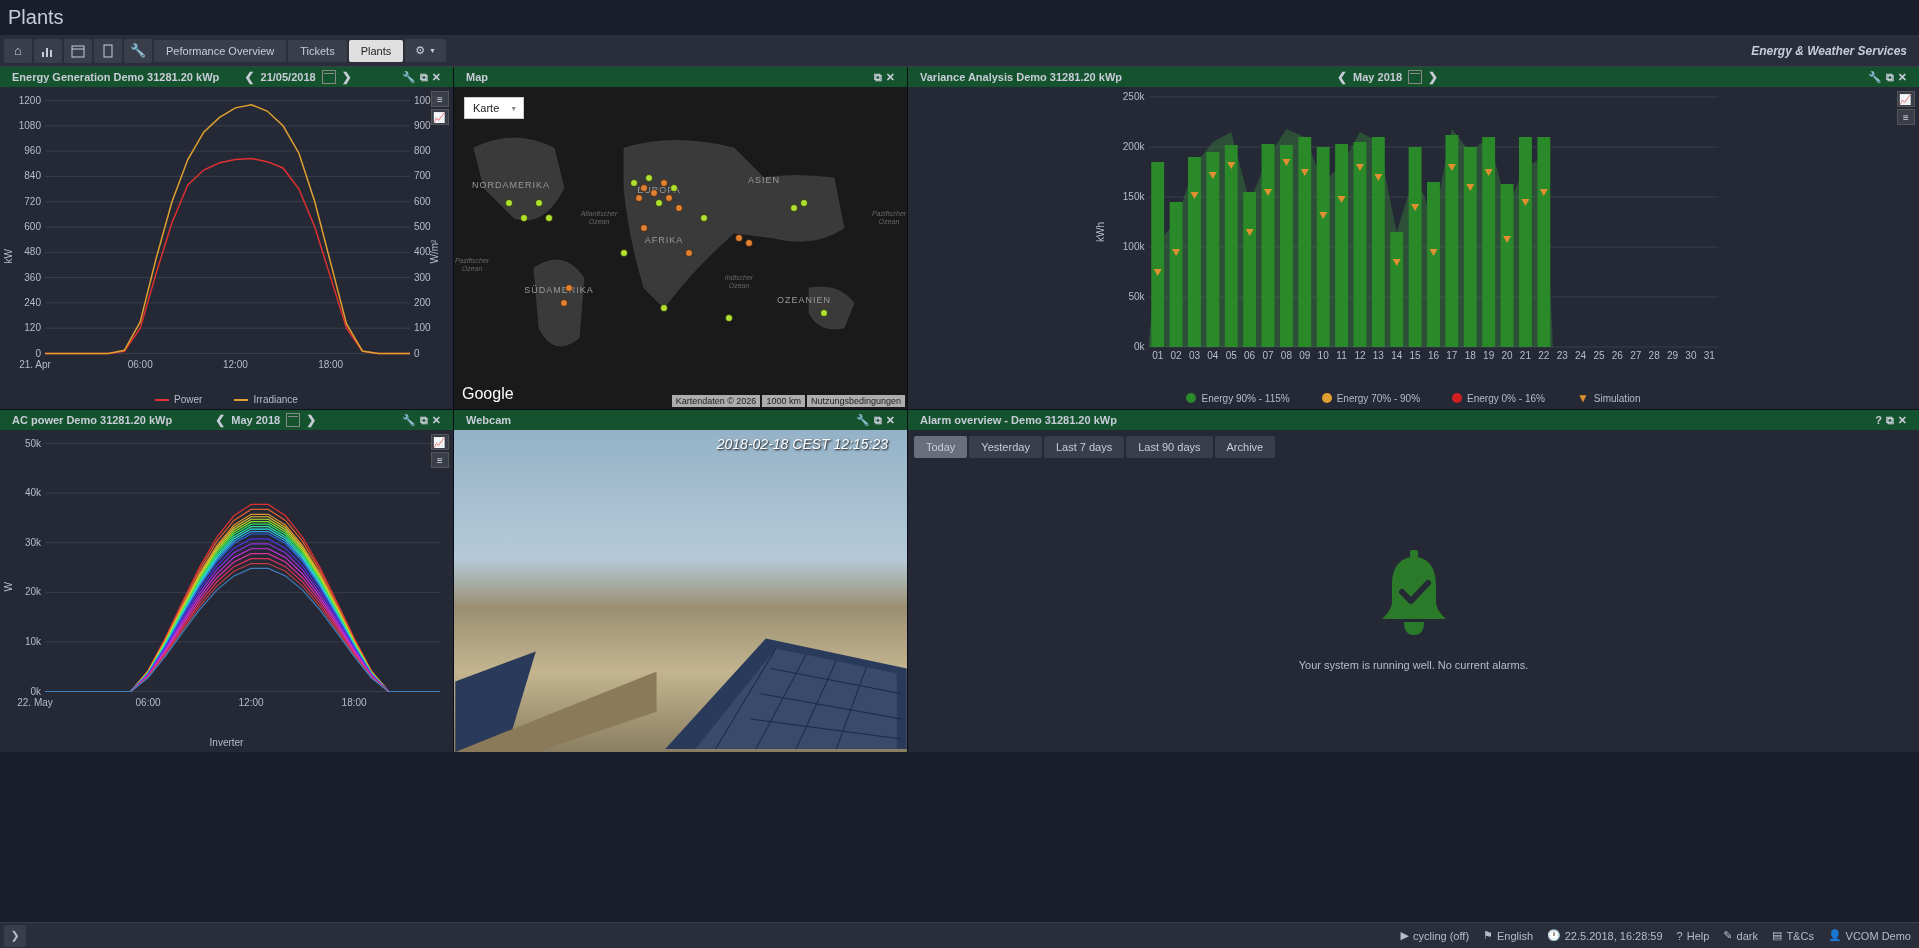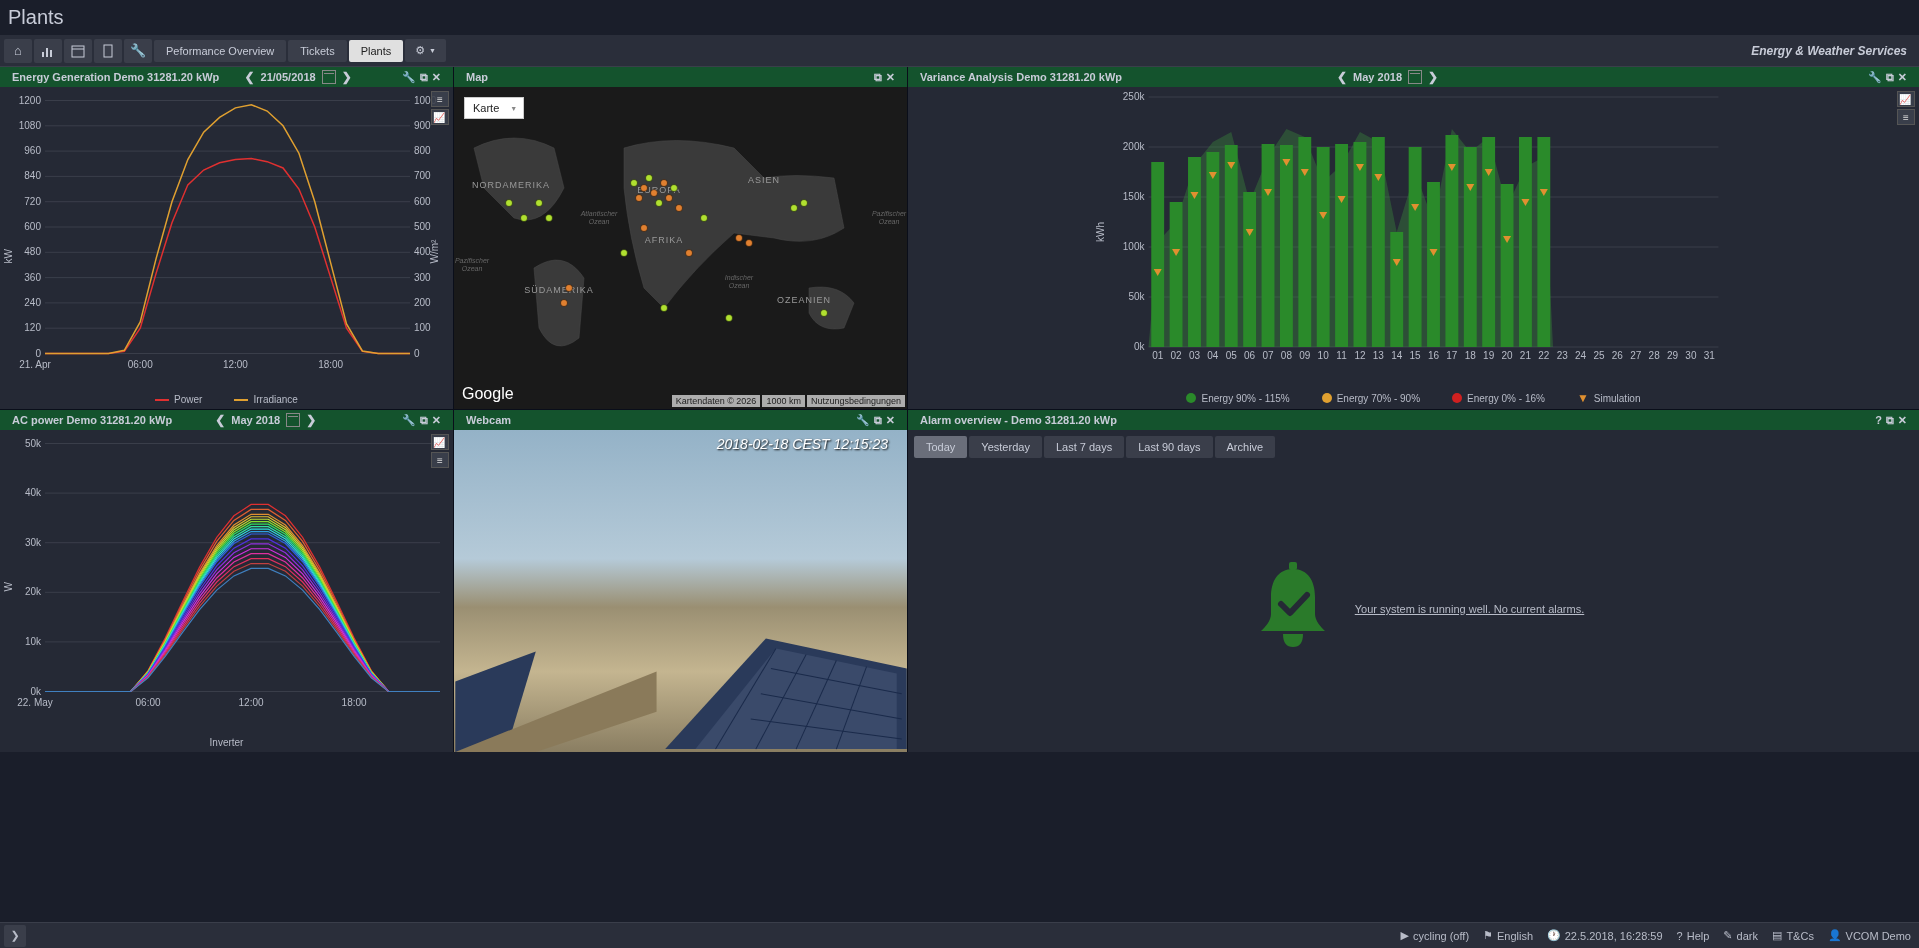--- a/index.html
+++ b/index.html
@@ -41,21 +41,21 @@
 .map-attrib { position: absolute; bottom: 2px; right: 2px; display: flex; gap: 2px; font-size: 9px; }
 .map-attrib span { background: rgba(200,200,200,0.85); color: #222; padding: 1px 4px; }
 .map-label { fill: #999; font-size: 9px; letter-spacing: 1px; }
 .map-sublabel { fill: #666; font-size: 7px; font-style: italic; }
 .cam-body { position: relative; height: 100%; background: linear-gradient(to bottom, #94b2c7 0%, #b5cad8 40%, #9a8f72 55%, #c4b590 75%, #8a7e62 100%); }
 .cam-timestamp { position: absolute; top: 6px; right: 19px; color: #fff; font-size: 14px; font-style: italic; text-shadow: 1px 1px 2px #000; }
 .cam-panels { position: absolute; bottom: 0; right: 0; width: 60%; height: 55%; }
 .alarm-tabs { display: flex; gap: 2px; padding: 6px; }
 .alarm-tab { padding: 5px 12px; background: #3a3e4a; color: #c8ccd8; cursor: pointer; font-size: 11px; border-radius: 2px; }
 .alarm-tab.active { background: #6a6e7a; }
-.alarm-center { display: flex; flex-direction: row; align-items: center; justify-content: center; height: calc(100% - 32px); gap: 12px; text-decoration: underline; }
+.alarm-center { display: flex; flex-direction: column; align-items: center; justify-content: center; height: calc(100% - 32px); gap: 12px; }
 .bell-icon { width: 100px; height: 100px; }
 .alarm-msg { color: #b8bcc8; font-size: 11px; }
 .footer { position: absolute; bottom: 0; left: 0; right: 0; height: 26px; background: #2a2e3a; display: flex; align-items: center; border-top: 1px solid #3a3e4a; }
 .footer-expand { width: 22px; height: 22px; background: #3a3e4a; display: flex; align-items: center; justify-content: center; cursor: pointer; margin-left: 4px; border-radius: 2px; }
 .footer-right { margin-left: auto; display: flex; gap: 14px; padding-right: 8px; font-size: 11px; color: #b8bcc8; }
 .footer-item { display: flex; align-items: center; gap: 4px; cursor: pointer; }
 .marker { stroke: #000; stroke-width: 0.5; }
 .continent-shape { fill: #3a3a3a; stroke: #4a4a4a; stroke-width: 0.5; }
 </style>
 </head>

